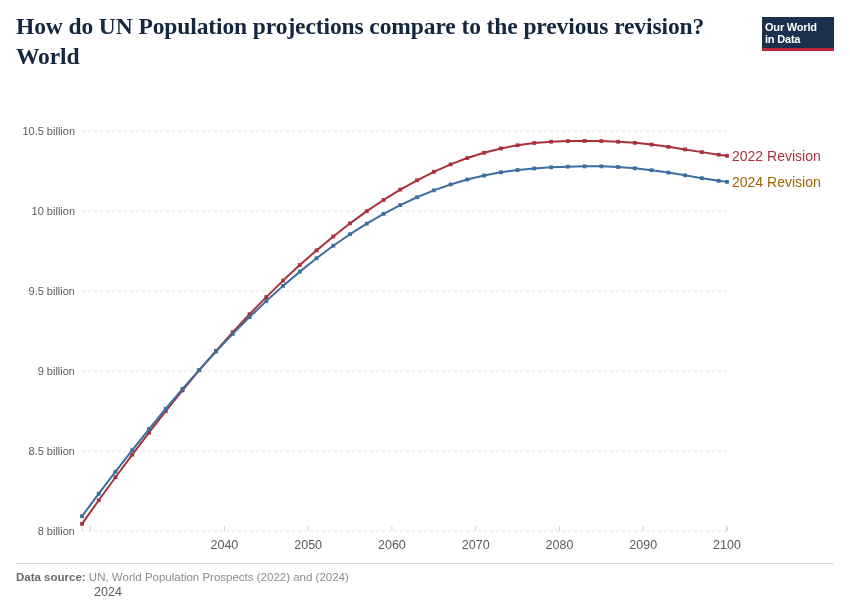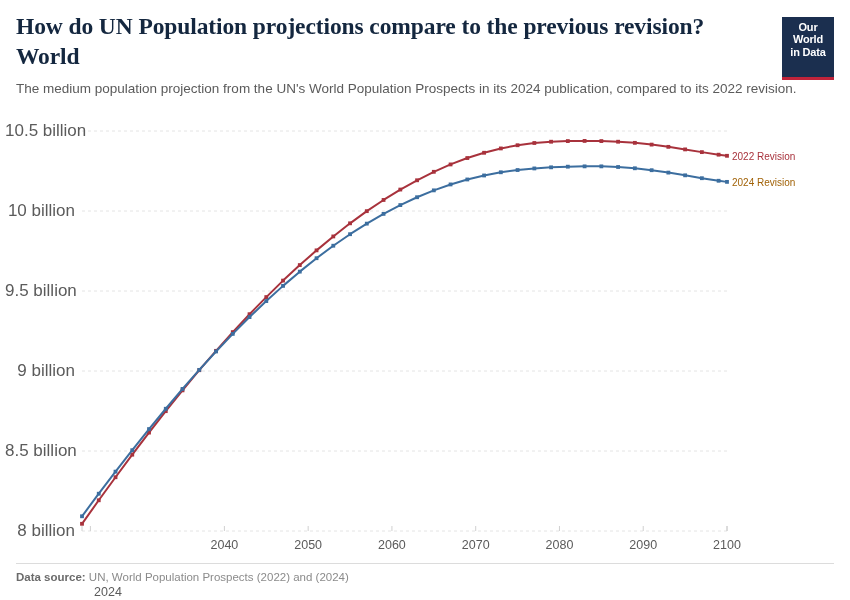--- a/index.html
+++ b/index.html
@@ -33,25 +33,24 @@
   }
   .subtitle {
     margin: 8px 0 0 0;
     font-size: 13.5px;
     line-height: 1.36;
     color: #5b5b5b;
     width: 812px;
   }
   .logo {
     position: absolute; right: 0px; top: 5px;
-    width: 52px;
+    width: 72px;
     background: #1b2f4f;
     border-bottom: 3px solid #c0233a;
-    padding: 4px 3px 19px 3px;
-    text-align: center;
+    padding: 4px 3px 2px 3px;
   }
   .logo-line {
     display: block;
     color: #ffffff;
     font-family: "Liberation Sans", sans-serif;
     font-size: 11px;
     font-weight: 700;
     line-height: 1.12;
     letter-spacing: -0.2px;
   }
@@ -59,39 +58,39 @@
   
   .chart-area {
     position: absolute;
     left: 0; top: 118px;
     width: 850px; height: 440px;
   }
   .plot { position: absolute; left: 0; top: 0; width: 850px; height: 440px; }
 
   .ytick-label {
     position: absolute;
-    font-size: 17px;
+    font-size: 11px;
     color: #5b5b5b;
     text-align: right;
     width: 70px;
     left: 5px;
     transform: translateY(-50%);
     white-space: nowrap;
   }
   .xtick-label {
     position: absolute;
     font-size: 12.5px;
     color: #5b5b5b;
     transform: translateX(-50%);
     white-space: nowrap;
     top: 420px;
   }
   .legend-label {
     position: absolute;
-    font-size: 10px;
+    font-size: 14px;
     white-space: nowrap;
     transform: translateY(-50%);
   }
 
   
   .footer {
     position: absolute;
     left: 16px; top: 563px;
     width: 818px;
     border-top: 1px solid #dcdcdc;
@@ -103,21 +102,20 @@
   .footer-right { position: absolute; right: 0; top: 7px; }
 </style>
 </head>
 <body>
 
 <div class="page">
 
   <div class="header">
     <h1 class="title">How do UN Population projections compare to the previous revision?
 World</h1>
-    <p class="subtitle">The medium population projection from the UN's World Population Prospects in its 2024 publication, compared to its 2022 revision.</p>
     <div class="logo">
       <span class="logo-line">Our World</span>
       <span class="logo-line">in Data</span>
     </div>
   </div>
 
   <div class="chart-area">
     <svg class="plot" id="plot-svg" width="850" height="440" viewBox="0 0 850 440" xmlns="http://www.w3.org/2000/svg">
         <line x1="82" x2="730" y1="13" y2="13" stroke="#e4e4e4" stroke-width="1" stroke-dasharray="3 3"></line>
         <line x1="82" x2="730" y1="93" y2="93" stroke="#e4e4e4" stroke-width="1" stroke-dasharray="3 3"></line>

